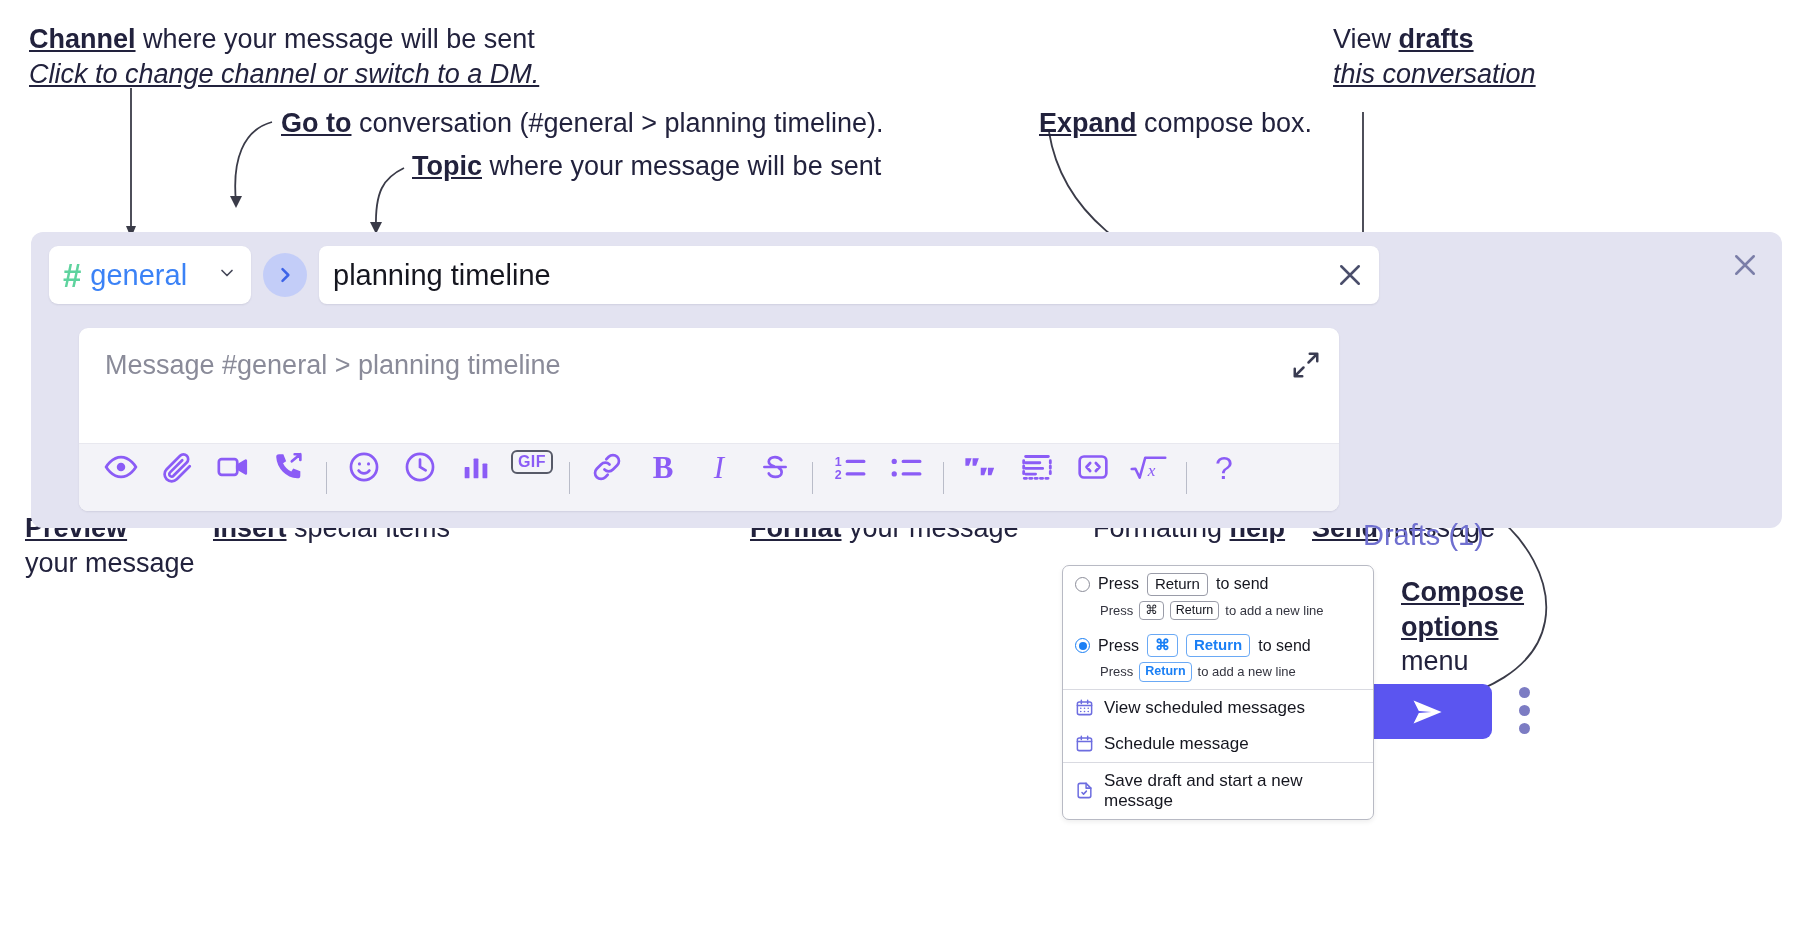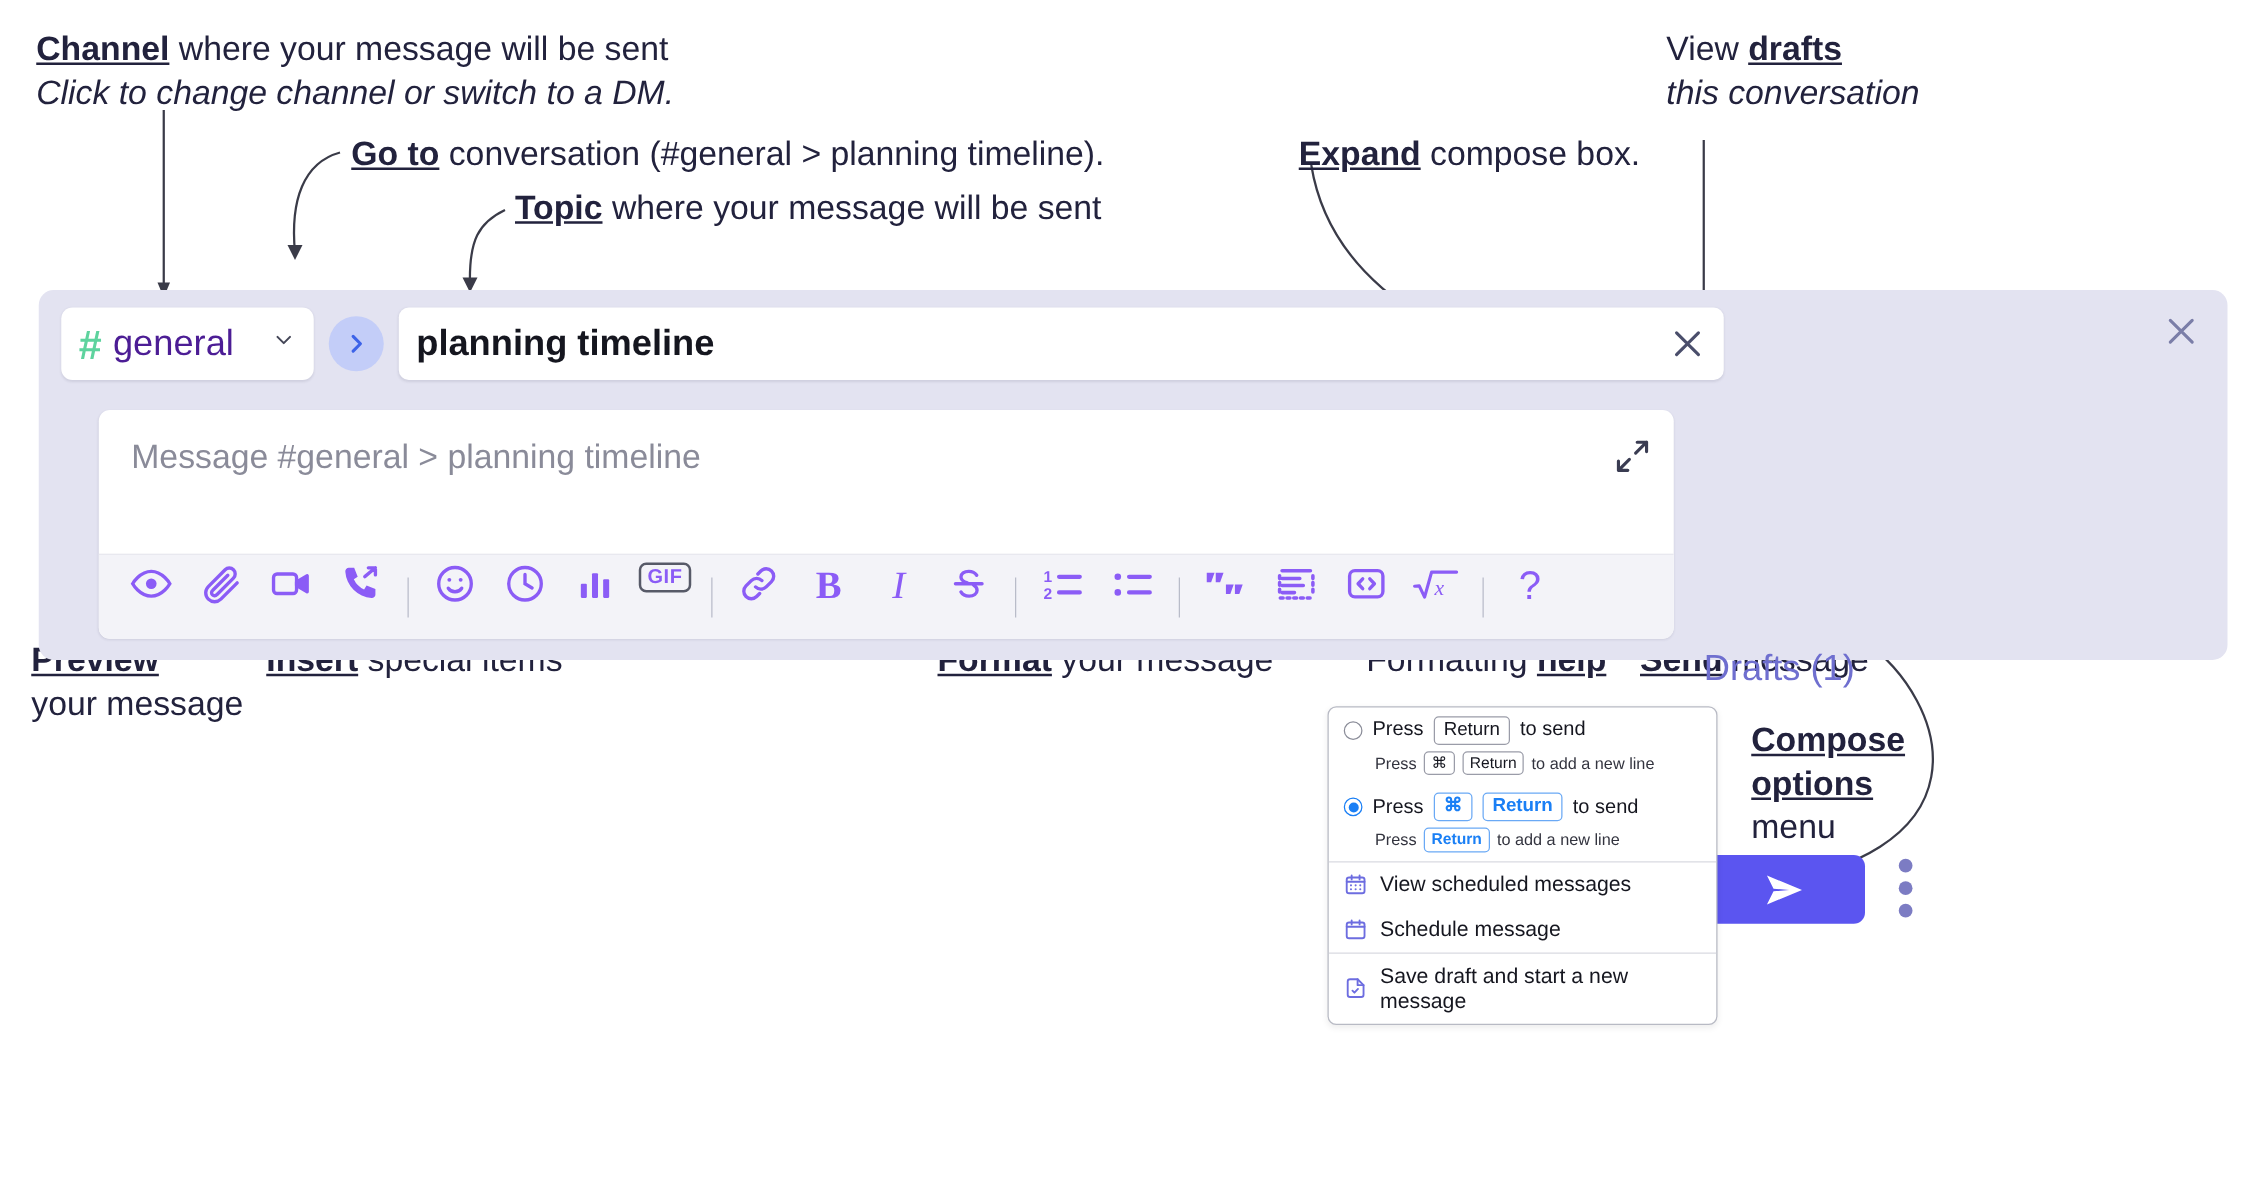--- a/index.html
+++ b/index.html
@@ -6,50 +6,50 @@
   html, body { margin:0; padding:0; }
   body {
     width:1814px; height:944px; position:relative;
     background:#ffffff;
     font-family:"Liberation Sans", sans-serif;
     color:#1f2135;
     overflow:hidden;
   }
   .ann { position:absolute; color:#22223d; line-height:1.28; white-space:nowrap; }
   .ann b { font-weight:bold;text-decoration:underline; }
-  .ann i { font-style:italic; }
+  .ann i { font-style:italic;text-decoration:underline; }
   .ann-lg { font-size:27px; }
 
   svg.overlay { position:absolute; left:0; top:0; width:1814px; height:944px; pointer-events:none; }
 
   
   #composer {
     position:absolute; left:31px; top:232px; width:1751px; height:296px;
     background:#e3e3f1; border-radius:12px;
   }
   .chan-row { position:absolute; left:18px; top:14px; display:flex; align-items:center; }
   .chan-pill {
     width:202px; height:58px; background:#fff; border-radius:9px;
     display:flex; align-items:center; padding:0 14px; gap:9px;
     box-shadow:0 1px 2px rgba(40,40,70,.10);
   }
   .hash { color:#5ed39e; font-size:33px; font-weight:bold; line-height:1; }
-  .chan-name { font-size:29px; color:#4c1d95; }
+  .chan-name { font-size:29px; color:#3b82f6; }
   .chev-dn { margin-left:auto; color:#454758; font-size:20px; }
   .goto-btn {
     width:44px; height:44px; border-radius:50%; background:#c3cdf8;
     margin:0 12px; display:flex; align-items:center; justify-content:center;
     color:#3d63e8; font-size:25px; font-weight:bold; cursor:pointer;
   }
   .topic-box {
     width:1060px; height:58px; background:#fff; border-radius:8px;
     display:flex; align-items:center; padding:0 14px;
     box-shadow:0 1px 2px rgba(40,40,70,.10);
   }
-  .topic-val { font-size:29px; color:#15161f; flex:1;font-weight:bold; }
+  .topic-val { font-size:29px; color:#15161f; flex:1; }
   .topic-x { color:#4a4e6b; cursor:pointer; display:flex; }
 
   .msg-wrap {
     position:absolute; left:48px; top:96px; width:1260px; height:183px;
     background:#fff; border-radius:9px; overflow:hidden;
     box-shadow:0 1px 2px rgba(40,40,70,.10);
   }
   .msg-ph { position:absolute; left:26px; top:22px; font-size:27px; color:#8a8b99; }
   .expand-ic { position:absolute; right:18px; top:22px; color:#3a3c52; cursor:pointer; }
 

